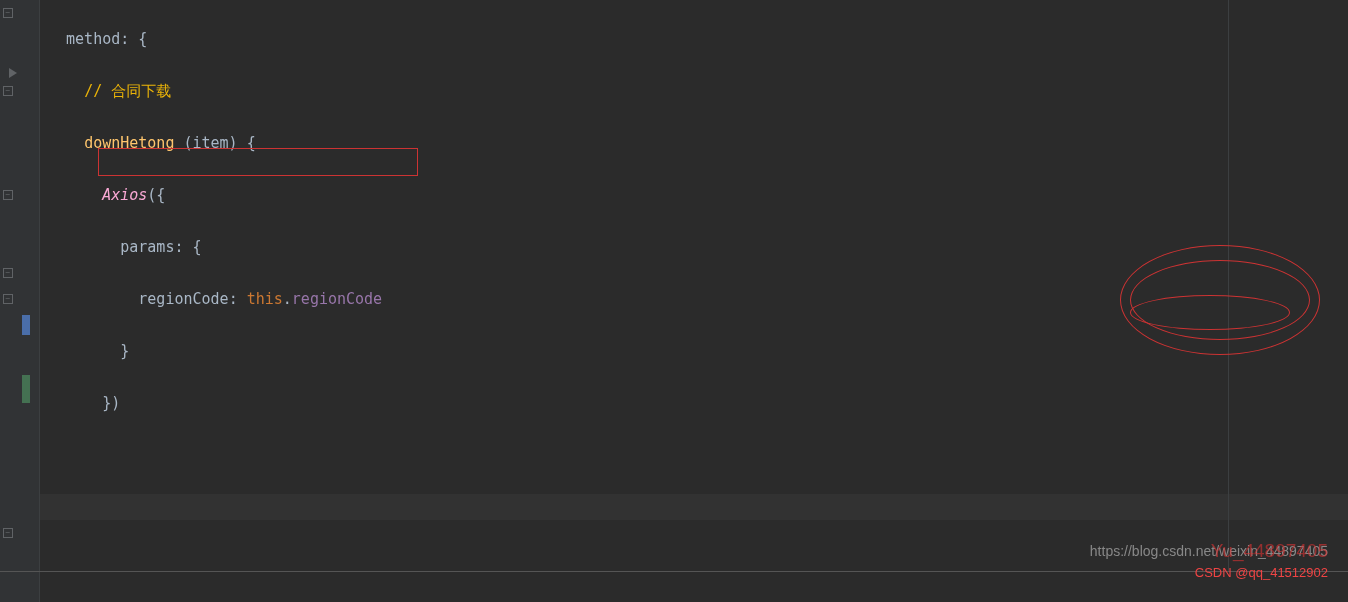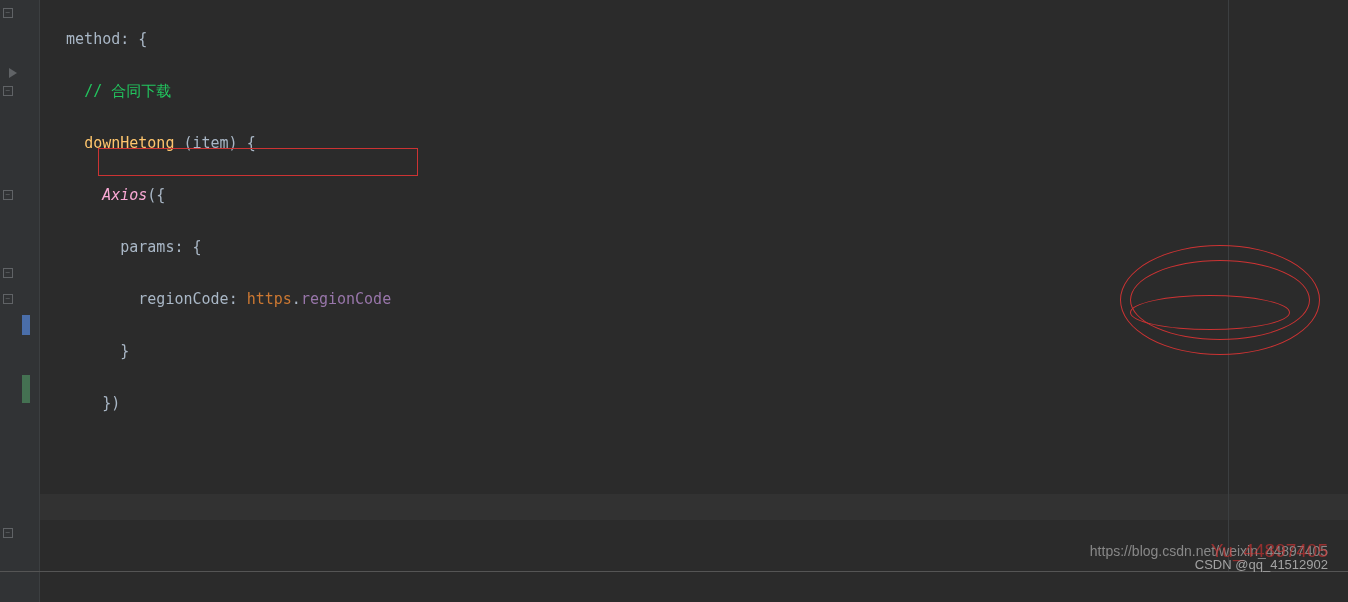--- a/index.html
+++ b/index.html
@@ -41,21 +41,21 @@
     }
     .code-area {
       position: absolute;
       left: 40px;
       top: 0;
       right: 0;
       padding-left: 8px;
       white-space: pre;
     }
     .line { height: 26px; position: relative; }
-    .comment { color: #22c55e; }
+    .comment { color: #eab308; }
     .keyword { color: #cc7832; }
     .identifier { color: #a9b7c6; }
     .method-def { color: #ffc66d; }
     .italic-call { color: #f9a8d4; font-style: italic; }
     .string { color: #6a8759; }
     .property { color: #9876aa; }
     .underline { text-decoration: underline; text-decoration-color: #808080; }
     .highlight-box {
       position: absolute;
       border: 1px solid #cc3333;
@@ -75,22 +75,22 @@
       position: absolute;
       right: 20px;
       bottom: 38px;
       color: #888;
       font-size: 14px;
       font-family: Arial, sans-serif;
     }
     .watermark-csdn {
       position: absolute;
       right: 20px;
-      bottom: 24px;
-      color: #a3a3a3;
+      bottom: 16px;
+      color: #ef4444;
       font-size: 13px;
       font-family: Arial, sans-serif;
     }
     .watermark-red {
       position: absolute;
       right: 20px;
       bottom: 38px;
       color: rgba(220,50,50,0.6);
       font-size: 19px;
       font-family: Arial, sans-serif;
@@ -155,21 +155,21 @@
 <div class="current-line-bg" style="top:494px;"></div>
 
 <div class="right-margin"></div>
 
 <div class="code-area">
 <div class="line">  <span class="identifier">method</span><span class="identifier">: {</span></div>
 <div class="line">    <span class="comment">// 合同下载</span></div>
 <div class="line">    <span class="method-def">downHetong</span> <span class="identifier">(item) {</span></div>
 <div class="line">      <span class="italic-call">Axios</span><span class="identifier">({</span></div>
 <div class="line">        <span class="identifier">params</span><span class="identifier">: {</span></div>
-<div class="line">          <span class="identifier">regionCode</span>: <span class="keyword">https</span>.<span class="property">regionCode</span></div>
+<div class="line">          <span class="identifier">regionCode</span>: <span class="keyword">this</span>.<span class="property">regionCode</span></div>
 <div class="line">        }</div>
 <div class="line">      })</div>
 
 
 
 
 
 
 
 

